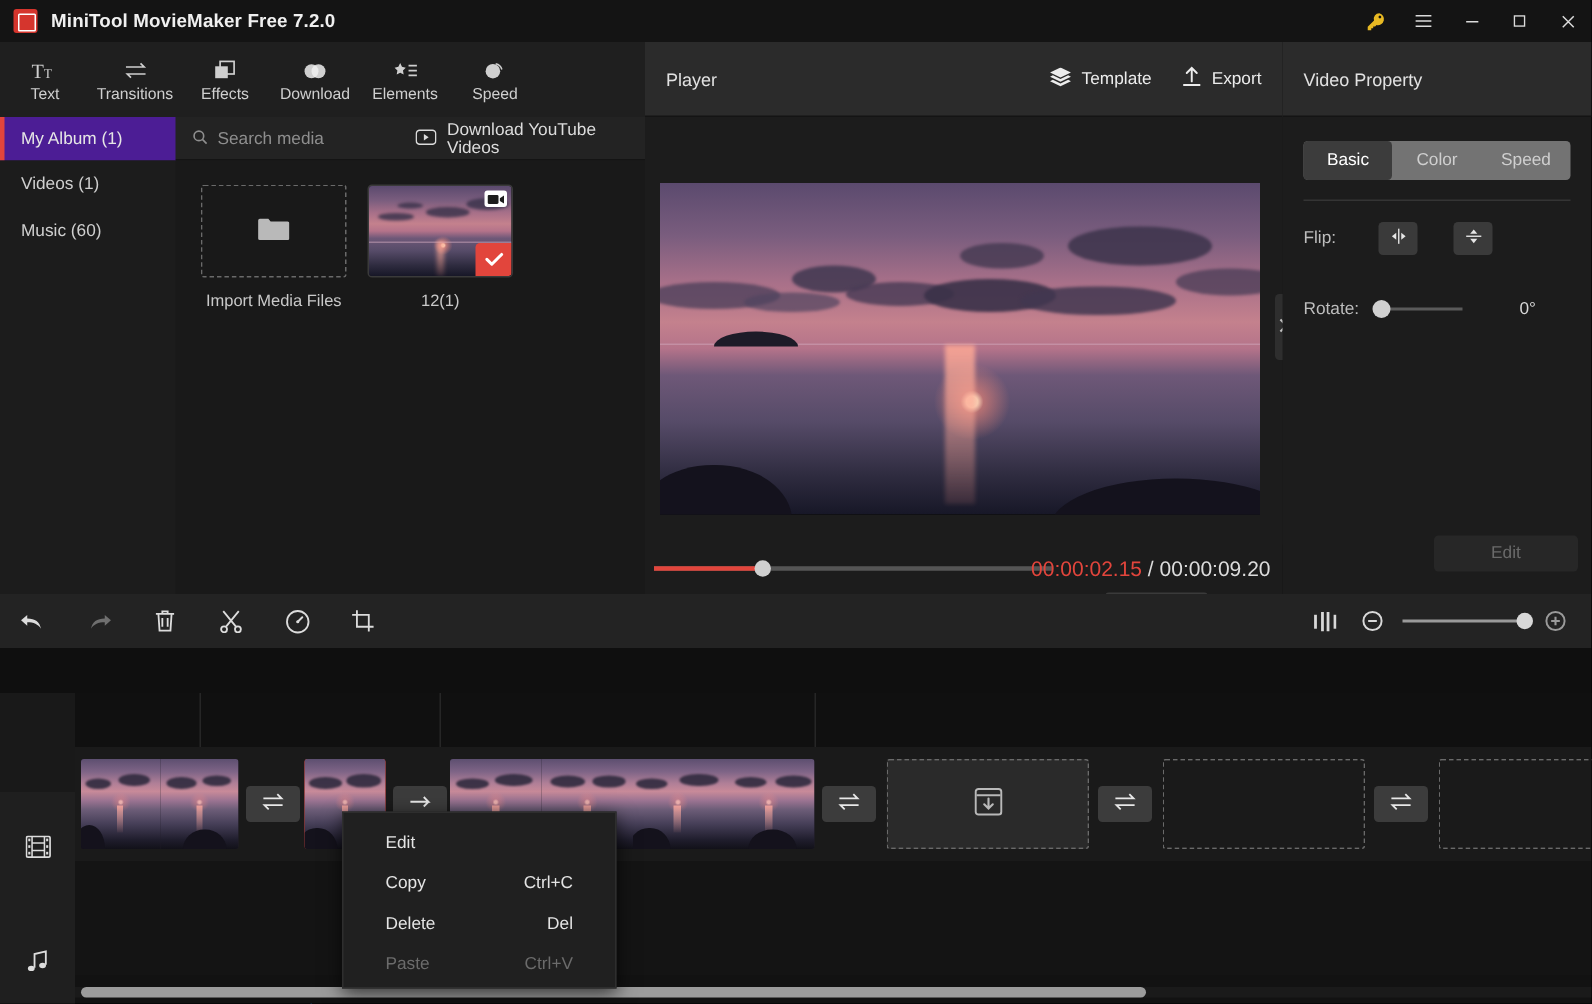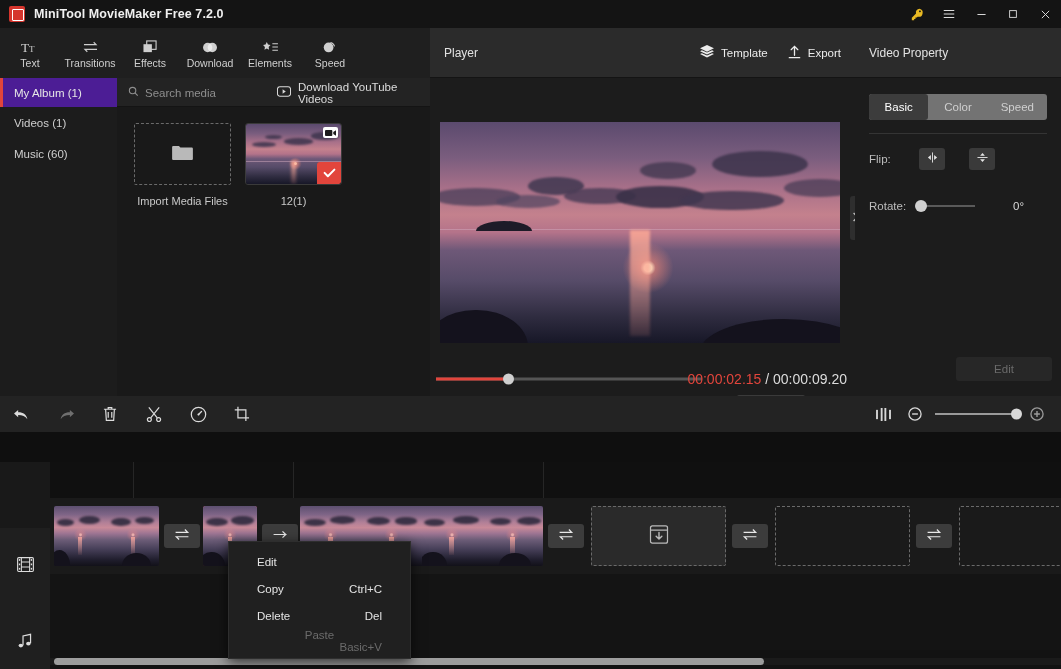--- a/index.html
+++ b/index.html
@@ -264,21 +264,21 @@
   
   .ctxmenu {
     position: absolute; left: 228px; top: 541px; width: 183px; height: 118px;
     background: #202020; border: 1px solid #2e2e2e; box-shadow: 0 3px 12px rgba(0,0,0,.7);
     z-index: 50; padding: 6px 12px;
   }
   .ctx-item {
     height: 27px; display: flex; align-items: center; padding: 0 16px;
     font-size: 11.5px; color: #e4e4e4;
   }
-  .ctx-item.disabled { color: #6b6b6b; flex-direction: column; }
+  .ctx-item.disabled { color: #6b6b6b; }
   .ctx-short { margin-left: auto; font-size: 11.5px; }
 </style>
 </head>
 <body>
 
 <div class="app">
 
   <div class="titlebar">
     <div class="logo-box"></div>
     <div class="app-title">MiniTool MovieMaker Free 7.2.0</div>
@@ -818,17 +818,17 @@
     <div class="ctx-item">
       <span>Copy</span>
       <span class="ctx-short">Ctrl+C</span>
     </div>
     <div class="ctx-item">
       <span>Delete</span>
       <span class="ctx-short">Del</span>
     </div>
     <div class="ctx-item disabled">
       <span>Paste</span>
-      <span class="ctx-short">Basic+V</span>
+      <span class="ctx-short">Ctrl+V</span>
     </div>
   </div>
 
 </div>
 
 </body></html>

